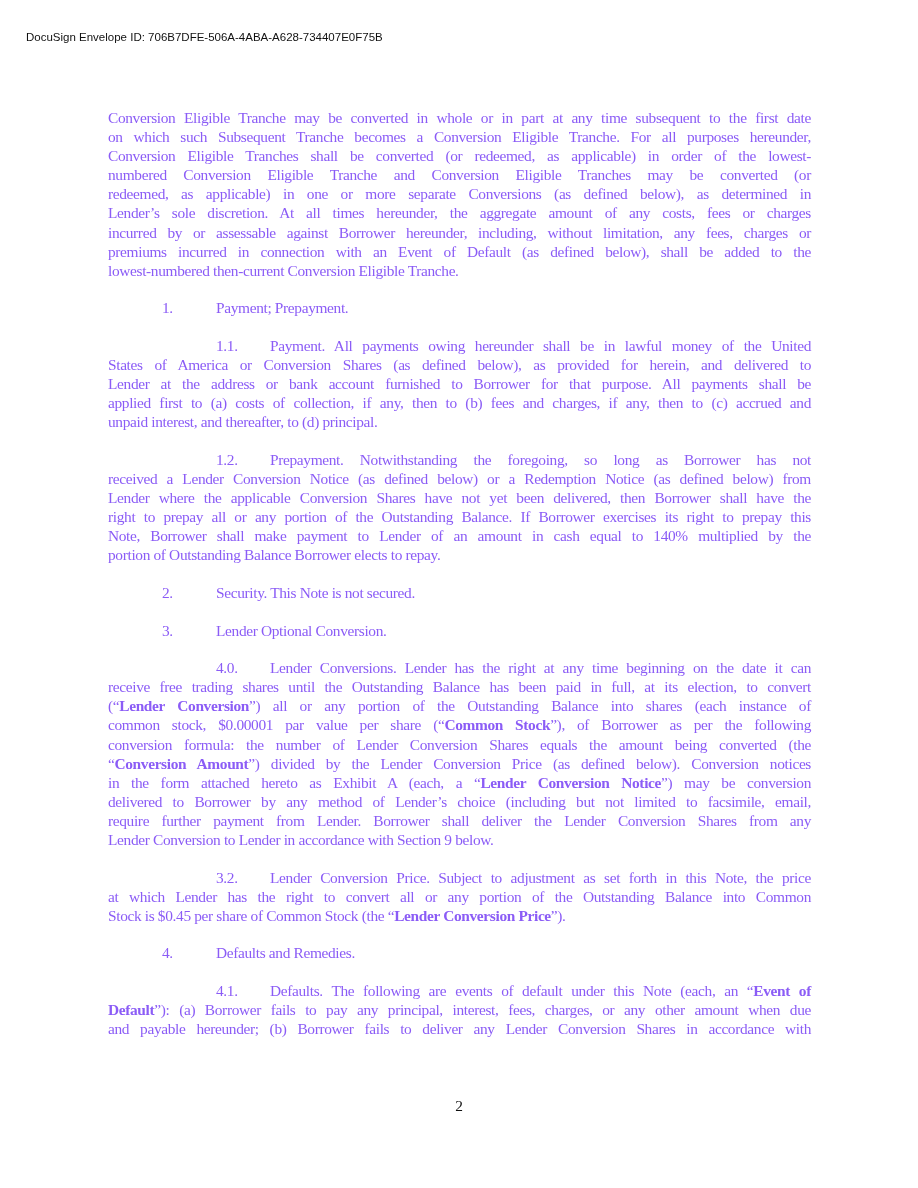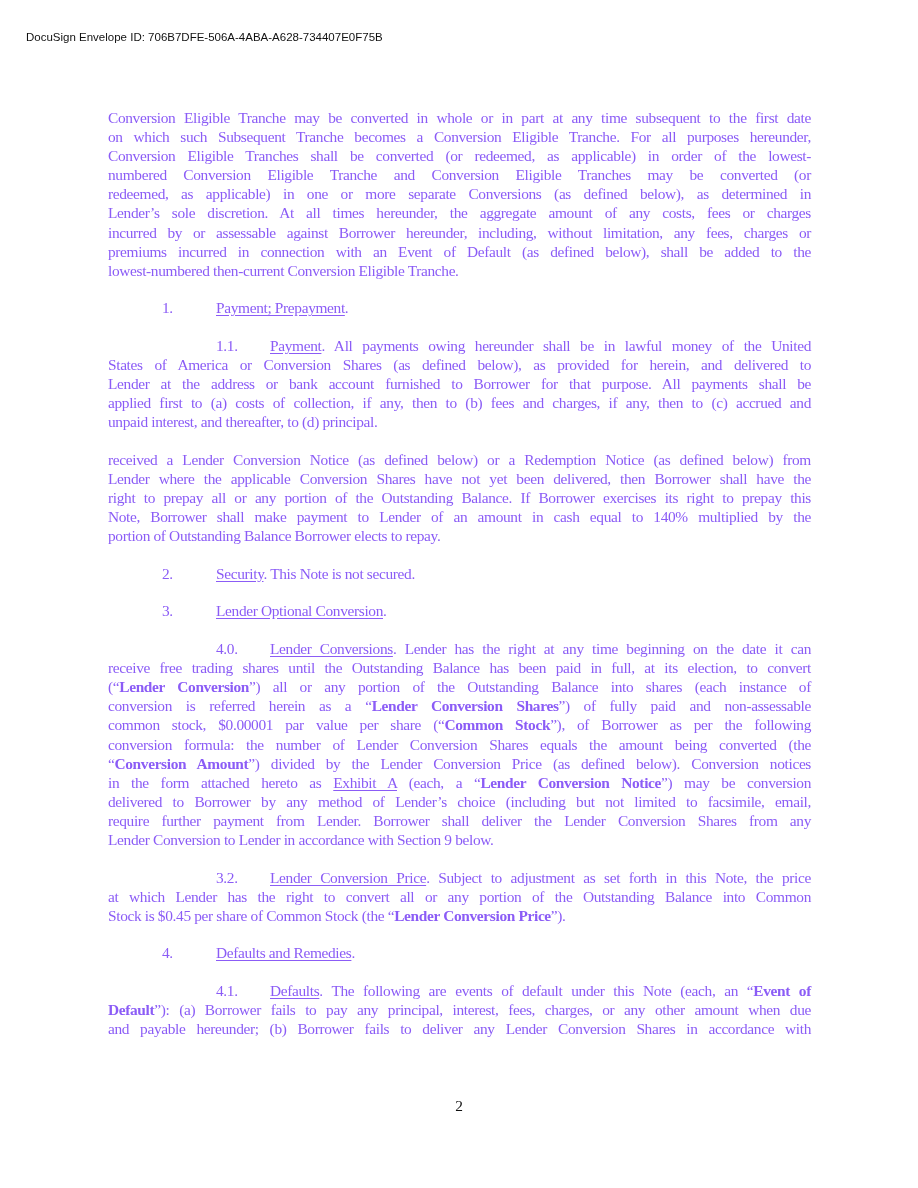--- a/index.html
+++ b/index.html
@@ -9,21 +9,21 @@
     font-family: "Liberation Sans", sans-serif; font-size: 11.5px; color: #111; margin-top: 16px;
   }
   .doc {
     position: absolute; left: 108px; top: 108px; width: 703px;
     font-family: "Liberation Serif", serif; font-size: 15.4px; color: #8b5cf6;
     line-height: 19.1px; letter-spacing: -0.35px;
   }
   .para { margin: 0 0 18.5px 0; }
   .line { display: block; text-align: justify; text-align-last: justify; white-space: nowrap; height: 19.1px; }
   .line.last { text-align-last: left; }
-  .u { text-decoration: underline; text-underline-offset: 2px; }
+  .u { text-underline-offset: 2px; }
   .b { font-weight: bold; }
   .heading { position: relative; height: 19.1px; }
   .heading .num { position: absolute; left: 54px; }
   .heading .title { position: absolute; left: 108px; }
   .sub-num { display: inline-block; width: 54px; font-family: Liberation Serif, serif; }
   .indent { display: inline-block; width: 108px; }
   .page-number {
     position: absolute; top: 1097px; left: 0; width: 918px; text-align: center;
     font-family: "Liberation Serif", serif; font-size: 15.4px; color: #111;
   }
@@ -54,20 +54,21 @@
 
   <div class="para">
     <span class="line"><span class="indent"></span><span class="sub-num">1.1.</span><span class="u">Payment</span><span>. All payments owing hereunder shall be in lawful money of the United</span></span>
     <span class="line">States of America or Conversion Shares (as defined below), as provided for herein, and delivered to</span>
     <span class="line">Lender at the address or bank account furnished to Borrower for that purpose. All payments shall be</span>
     <span class="line">applied first to (a) costs of collection, if any, then to (b) fees and charges, if any, then to (c) accrued and</span>
     <span class="line last">unpaid interest, and thereafter, to (d) principal.</span>
   </div>
 
   <div class="para">
+    <span class="line"><span class="indent"></span><span class="sub-num">1.2.</span><span class="u">Prepayment</span><span>. Notwithstanding the foregoing, so long as Borrower has not</span></span>
     <span class="line">received a Lender Conversion Notice (as defined below) or a Redemption Notice (as defined below) from</span>
     <span class="line">Lender where the applicable Conversion Shares have not yet been delivered, then Borrower shall have the</span>
     <span class="line">right to prepay all or any portion of the Outstanding Balance. If Borrower exercises its right to prepay this</span>
     <span class="line">Note, Borrower shall make payment to Lender of an amount in cash equal to 140% multiplied by the</span>
     <span class="line last">portion of Outstanding Balance Borrower elects to repay.</span>
   </div>
 
   <div class="para heading">
     <span class="num">2.</span>
     <span class="title"><span class="u">Security</span><span>. This Note is not secured.</span></span>
@@ -75,21 +76,20 @@
 
   <div class="para heading">
     <span class="num">3.</span>
     <span class="title"><span class="u">Lender Optional Conversion</span><span>.</span></span>
   </div>
 
   <div class="para">
     <span class="line"><span class="indent"></span><span class="sub-num">4.0.</span><span class="u">Lender Conversions</span><span>. Lender has the right at any time beginning on the date it can</span></span>
     <span class="line">receive free trading shares until the Outstanding Balance has been paid in full, at its election, to convert</span>
     <span class="line"><span>(“</span><span class="b">Lender Conversion</span><span>”) all or any portion of the Outstanding Balance into shares (each instance of</span></span>
-    <span class="line"><span>conversion is referred herein as a “</span><span class="b">Lender Conversion Shares</span><span>”) of fully paid and non-assessable</span></span>
     <span class="line"><span>common stock, $0.00001 par value per share (“</span><span class="b">Common Stock</span><span>”), of Borrower as per the following</span></span>
     <span class="line">conversion formula: the number of Lender Conversion Shares equals the amount being converted (the</span>
     <span class="line"><span>“</span><span class="b">Conversion Amount</span><span>”) divided by the Lender Conversion Price (as defined below). Conversion notices</span></span>
     <span class="line"><span>in the form attached hereto as </span><span class="u">Exhibit A</span><span> (each, a “</span><span class="b">Lender Conversion Notice</span><span>”) may be conversion</span></span>
     <span class="line">delivered to Borrower by any method of Lender’s choice (including but not limited to facsimile, email,</span>
     <span class="line">require further payment from Lender. Borrower shall deliver the Lender Conversion Shares from any</span>
     <span class="line last">Lender Conversion to Lender in accordance with Section 9 below.</span>
   </div>
 
   <div class="para">

